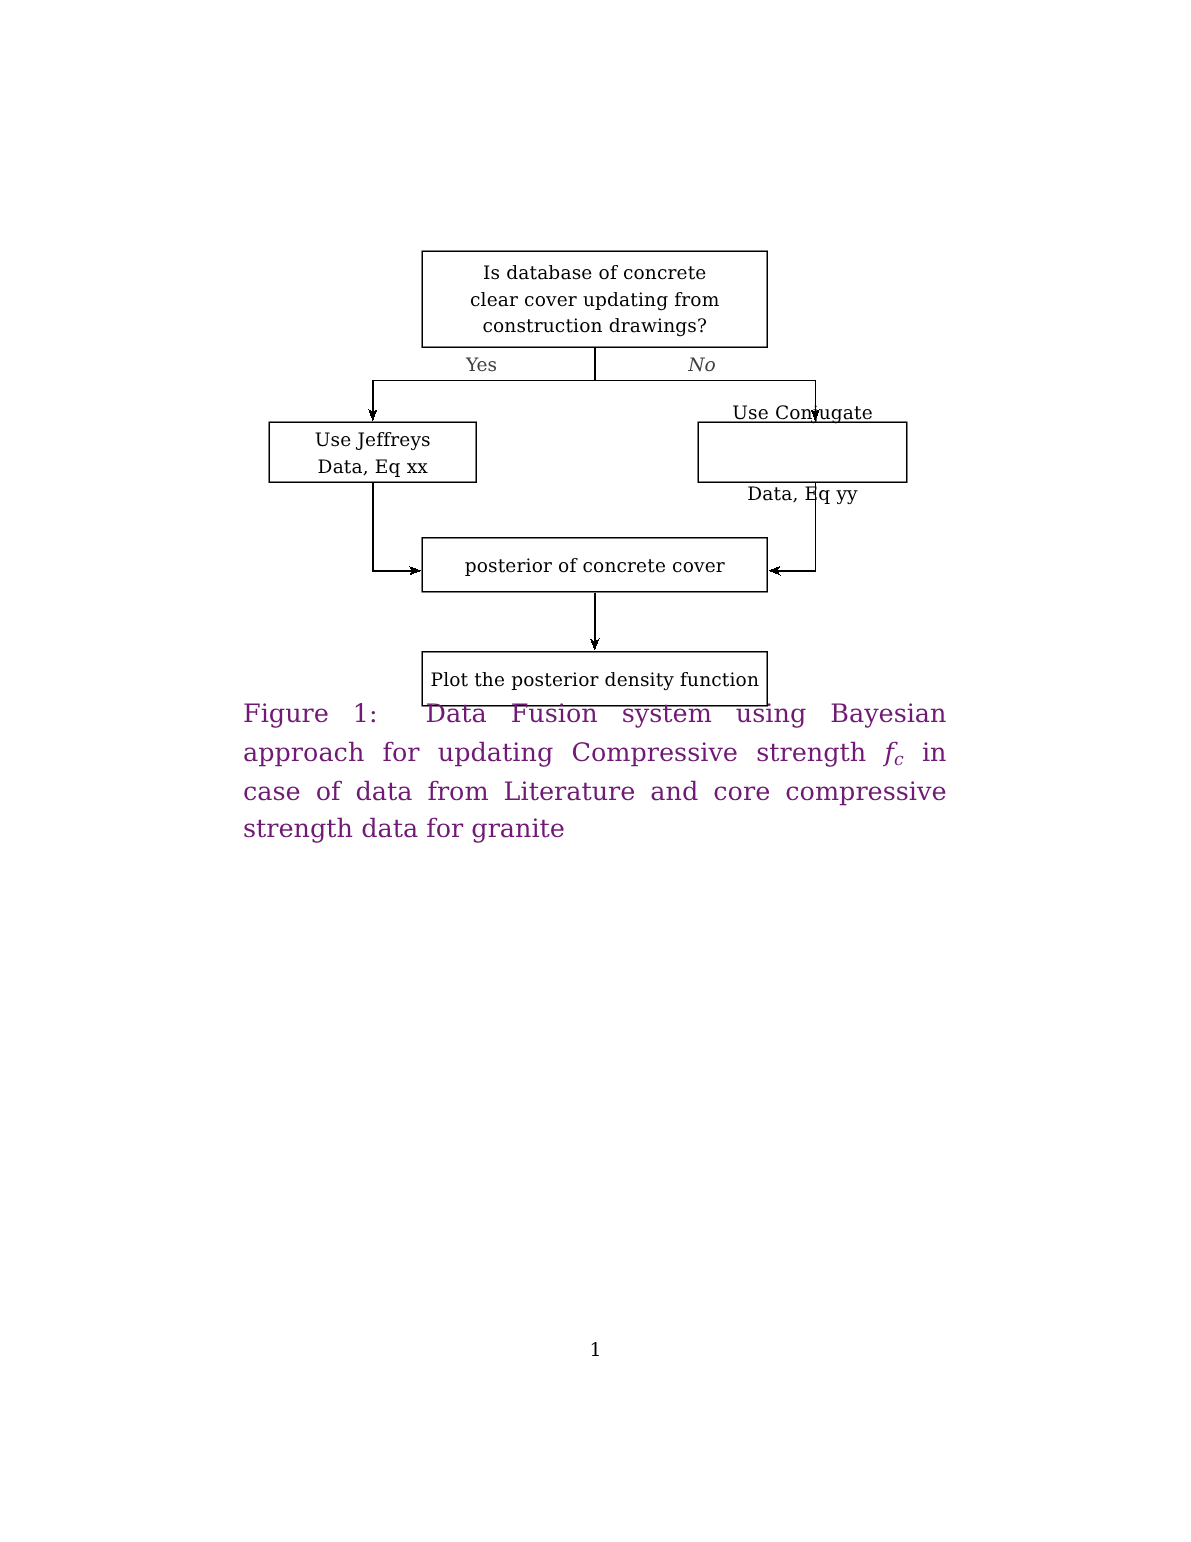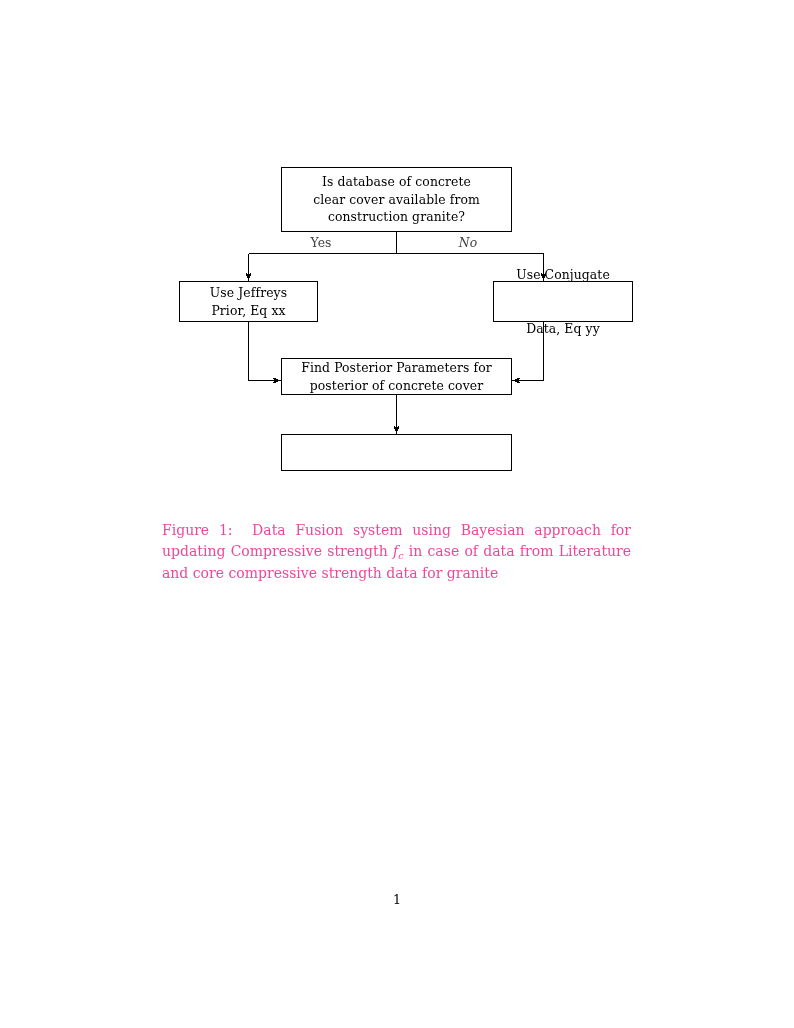--- a/index.html
+++ b/index.html
@@ -52,49 +52,49 @@
     letter-spacing: 0.1px;
     color: #000000;
   }
   .node .ln {
     display: block;
     white-space: nowrap;
   }
 
   #node-question   { left: 281px; top: 167px;  width: 231px; height: 65px; }
   #node-jeffreys   { left: 179px; top: 281px;  width: 139px; height: 41px; }
-  #node-conjugate  { left: 493px; top: 281px;  width: 140px; height: 41px; gap: 36px; }
+  #node-conjugate  { left: 465px; top: 281px;  width: 140px; height: 41px; gap: 36px; }
   #node-posterior  { left: 281px; top: 358px;  width: 231px; height: 37px; }
   #node-plot       { left: 281px; top: 434px;  width: 231px; height: 37px; }
 
   
   .edge-label {
     position: absolute;
     font-family: "DejaVu Serif", "Liberation Serif", serif;
     font-size: 12.4px;
     line-height: 1;
     color: #404040;
     white-space: nowrap;
     transform: translateX(-50%);
   }
   #label-yes { left: 321px; top: 237px; }
   #label-no  { left: 468px; top: 237px; font-style: italic; }
 
   
   .caption {
     position: absolute;
     left: 162px;
-    top: 520px;
+    top: 464px;
     width: 469px;
     font-family: "DejaVu Serif", "Liberation Serif", serif;
-    font-size: 14px;
+    font-size: 17px;
     line-height: 1.52;
     text-align: justify;
     text-justify: inter-word;
-    color: #ec4899;
+    color: #701a75;
   }
   .caption .math {
     font-style: italic;
     font-family: "DejaVu Serif", "Liberation Serif", serif;
   }
   .caption .math sub {
     font-size: 0.68em;
     font-style: italic;
     vertical-align: -0.28em;
   }
@@ -146,40 +146,40 @@
         <polygon points="281,380.5 272.6,377.3 274.6,380.5 272.6,383.7"></polygon>
 
         <polygon points="512,380.5 520.4,377.3 518.4,380.5 520.4,383.7"></polygon>
 
         <polygon points="396.5,434 393.3,425.6 396.5,427.6 399.7,425.6"></polygon>
       </g>
     </svg>
 
     <div class="node" id="node-question">
       <span class="ln">Is database of concrete</span>
-      <span class="ln">clear cover available from</span>
-      <span class="ln">construction granite?</span>
+      <span class="ln">clear cover updating from</span>
+      <span class="ln">construction drawings?</span>
     </div>
 
     <div class="node" id="node-jeffreys">
       <span class="ln">Use Jeffreys</span>
-      <span class="ln">Prior, Eq xx</span>
+      <span class="ln">Data, Eq xx</span>
     </div>
 
     <div class="node" id="node-conjugate">
       <span class="ln">Use Conjugate</span>
       <span class="ln">Data, Eq yy</span>
     </div>
 
     <div class="node" id="node-posterior">
-      <span class="ln">Find Posterior Parameters for</span>
       <span class="ln">posterior of concrete cover</span>
     </div>
 
     <div class="node" id="node-plot">
+      <span class="ln">Plot the posterior density function</span>
     </div>
 
     <span class="edge-label" id="label-yes">Yes</span>
     <span class="edge-label" id="label-no">No</span>
   </div>
 
   <div class="caption">
     <span>Figure 1:</span><span>&nbsp; </span><span>Data Fusion system using Bayesian approach for updating Compressive strength</span><span> </span><span class="math nb"><span>f</span><sub>c</sub></span><span> </span><span>in case of data from Literature and core compressive strength data for granite</span>
   </div>
 

